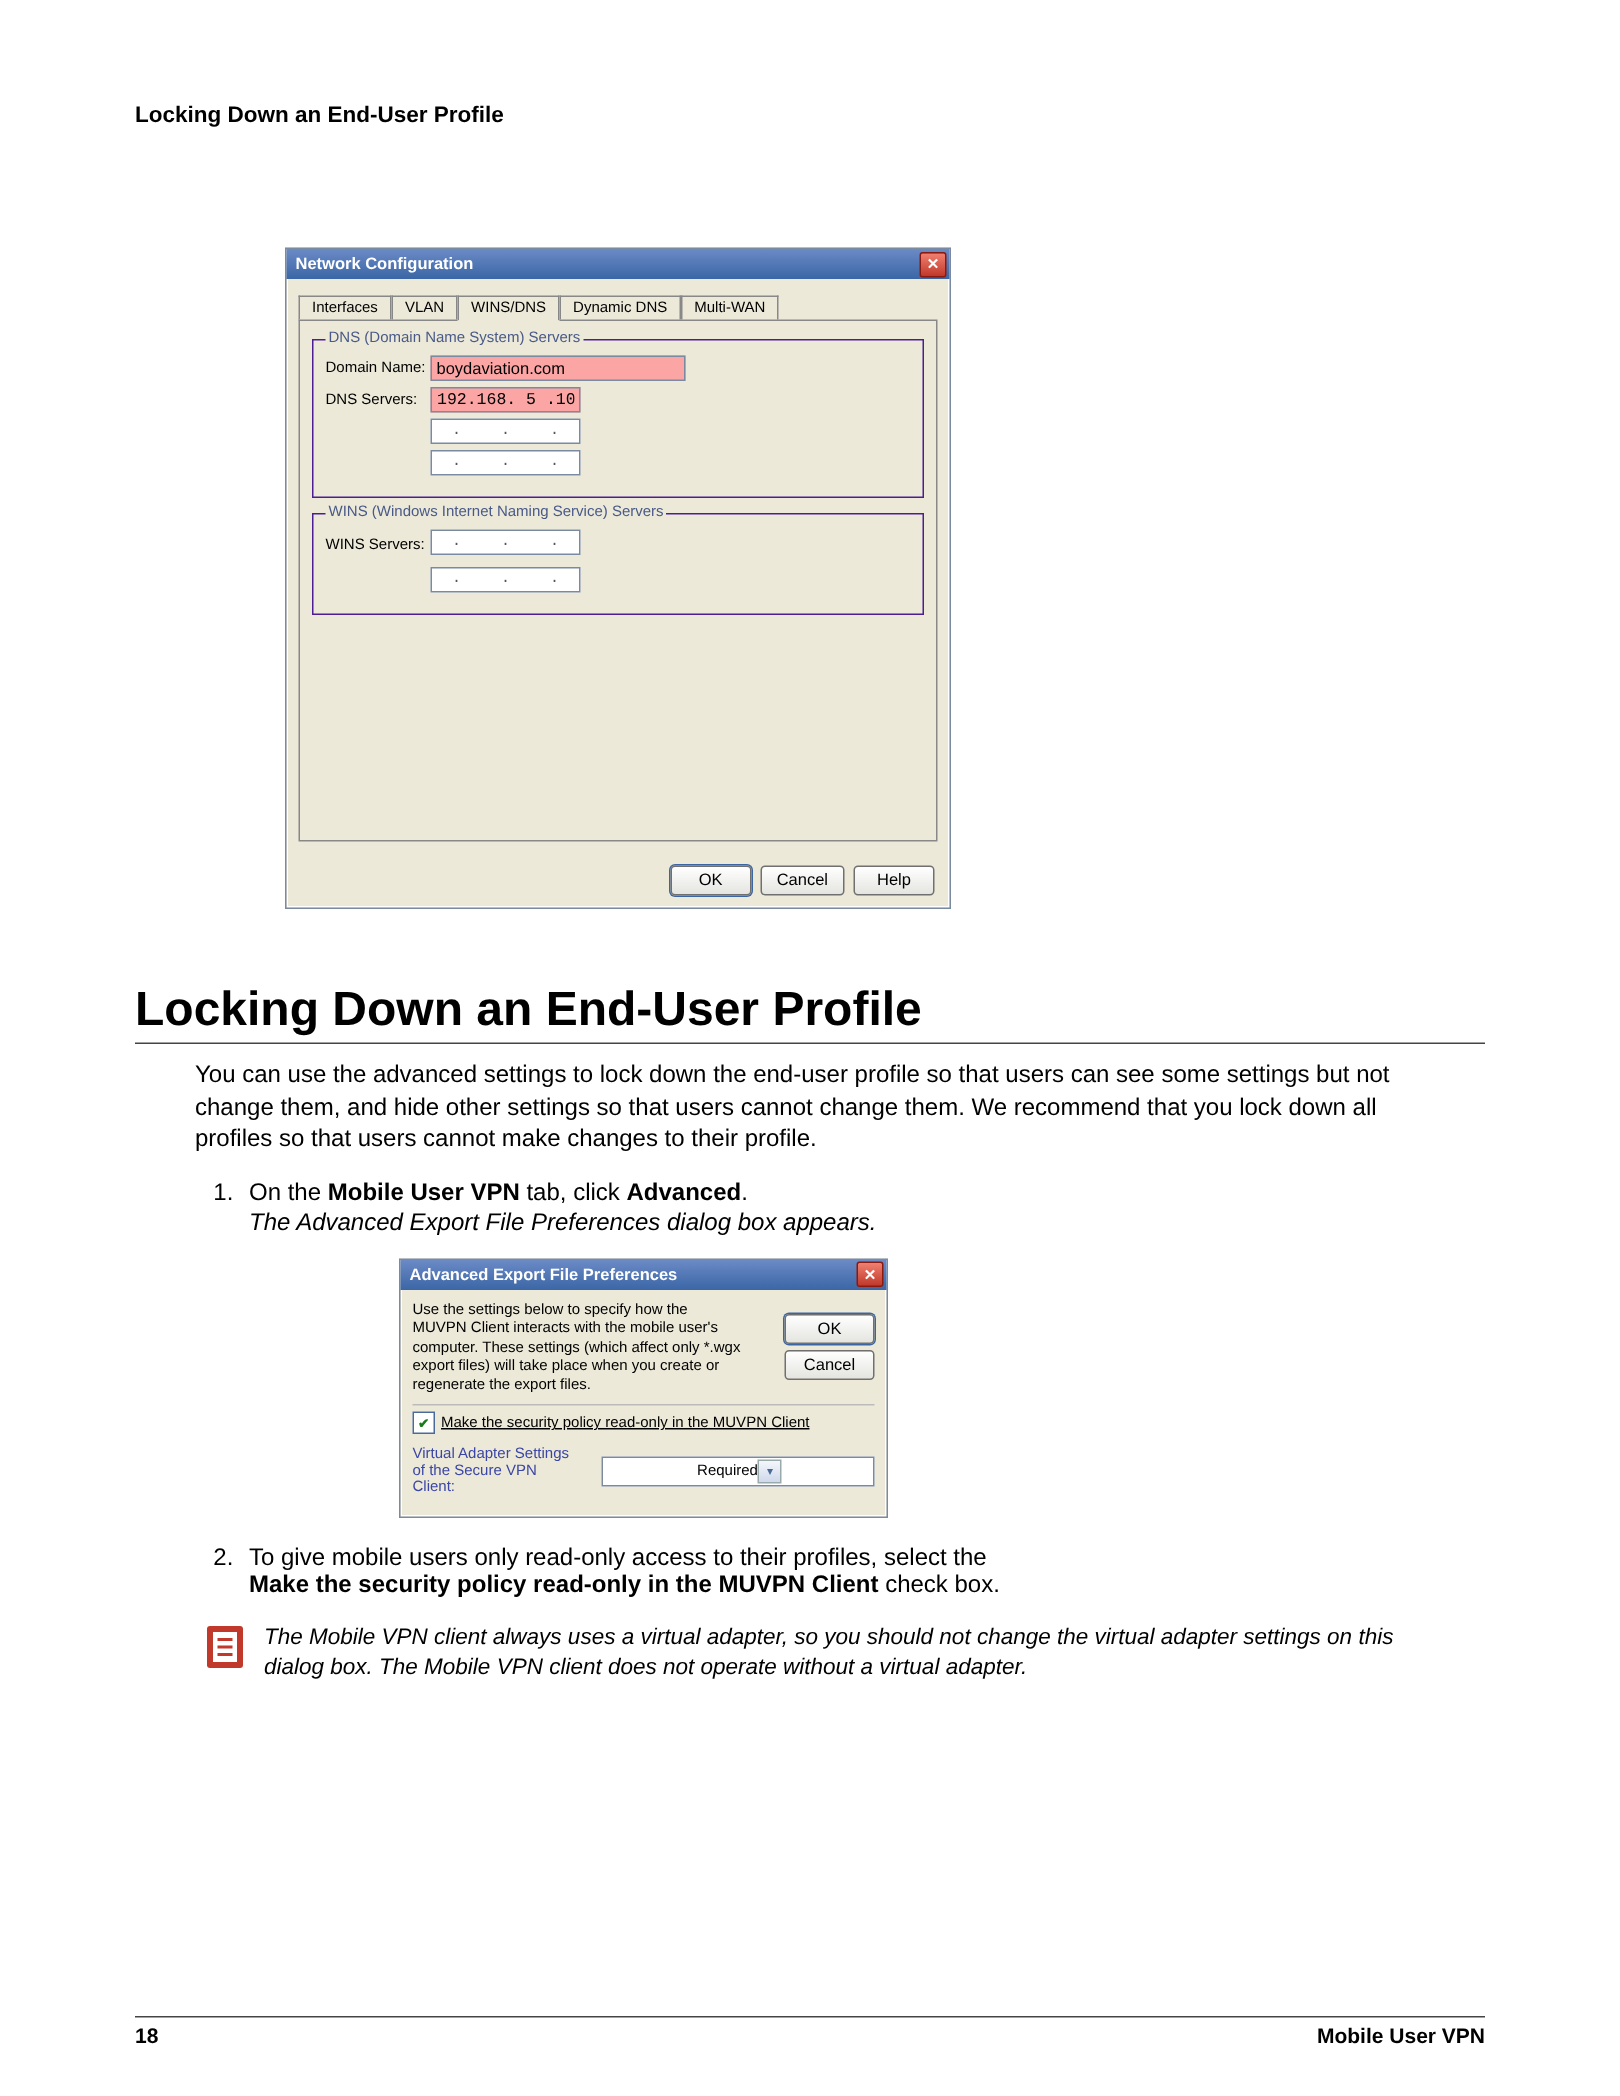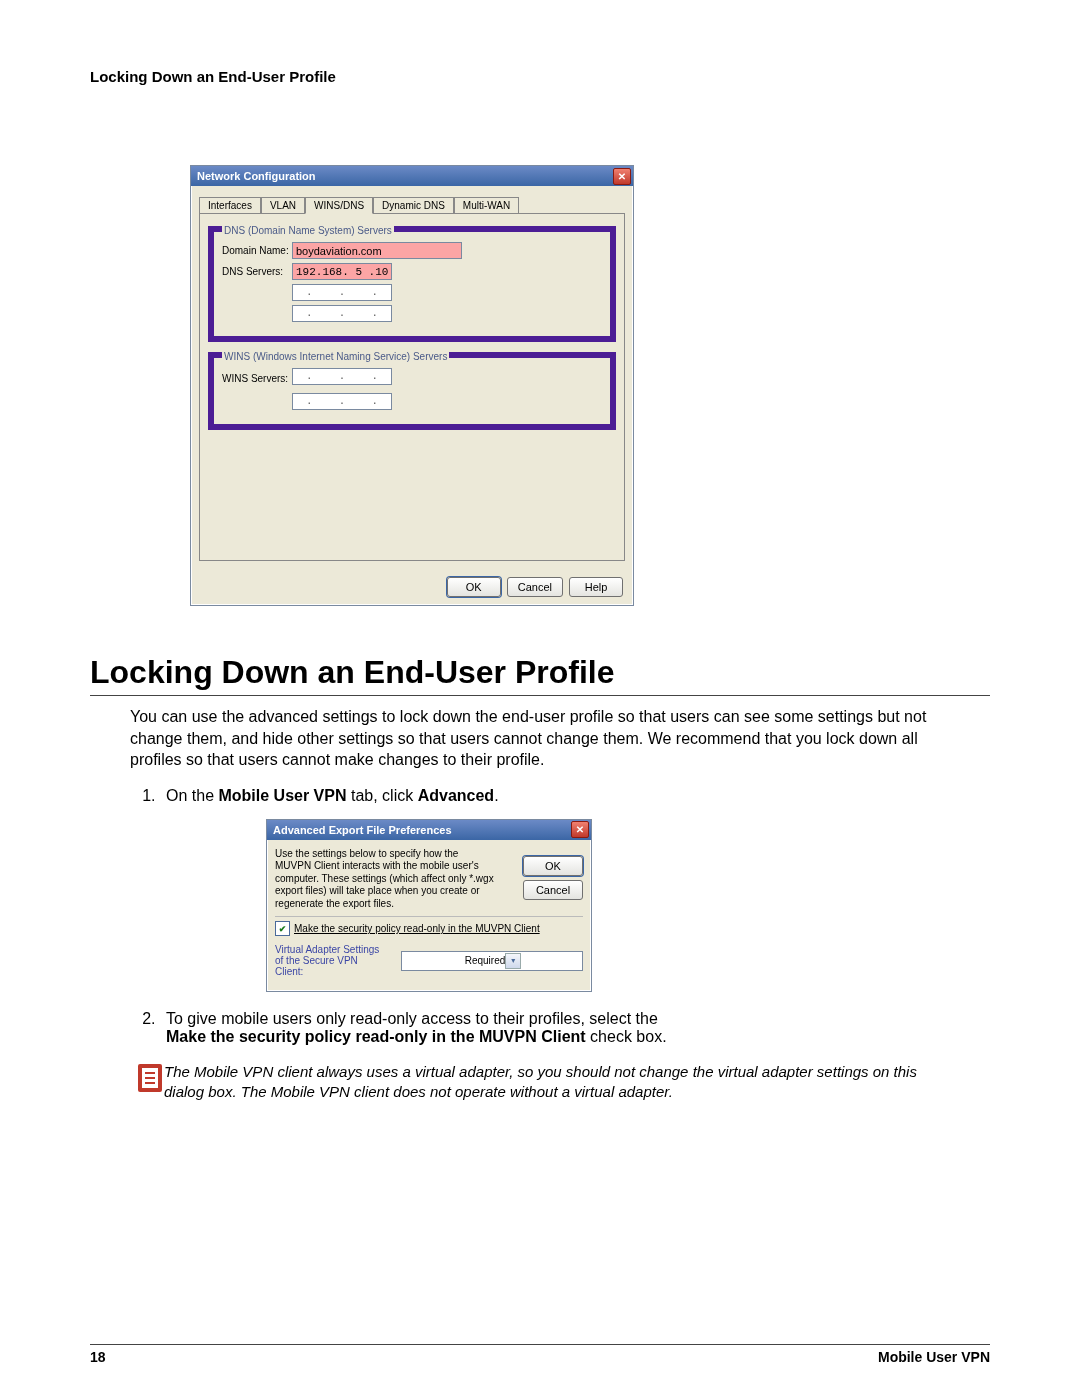--- a/index.html
+++ b/index.html
@@ -79,21 +79,21 @@
   .tab-panel {
     border: 1px solid #888;
     margin: 0 8px;
     height: 348px;
     background: #ece9d8;
     position: relative;
     padding: 8px 6px;
     box-sizing: border-box;
   }
   .groupbox {
-    border: 6px solid #4c1d95;
+    border: 1px solid #4c1d95;
     margin: 4px 2px 10px 2px;
     padding: 10px 8px 10px 8px;
     position: relative;
   }
   .groupbox-legend {
     position: absolute;
     top: -7px;
     left: 8px;
     font-size: 10px;
     background: #ece9d8;
@@ -246,21 +246,21 @@
     background: linear-gradient(#f4f6fb, #cfd9ec);
     display: flex; align-items: center; justify-content: center;
     font-size: 8px; color: #4a6a9a;
   }
 
   
   .note-row {
     display: flex;
     align-items: flex-start;
     margin: 16px 0 0 48px;
-    gap: 2px;
+    gap: 14px;
     max-width: 820px;
   }
   .note-icon {
     width: 24px; height: 28px;
     background: #c0392b;
     border-radius: 2px;
     display: flex;
     align-items: center;
     justify-content: center;
     flex: none;
@@ -370,20 +370,21 @@
   </div>
 </div>
 
 <div class="section-heading">Locking Down an End-User Profile</div>
 <hr class="hr">
 <div class="body-text">You can use the advanced settings to lock down the end-user profile so that users can see some settings but not change them, and hide other settings so that users cannot change them. We recommend that you lock down all profiles so that users cannot make changes to their profile.</div>
 
 <ol class="steps">
   <li>
     <span>On the </span><b>Mobile User VPN</b><span> tab, click </span><b>Advanced</b><span>.</span>
+    <span class="italic-note">The Advanced Export File Preferences dialog box appears.</span>
 
     
     <div class="dlg2">
       <div class="dlg1-titlebar">
         <span>Advanced Export File Preferences</span>
         <span class="close-x">✕</span>
       </div>
       <div class="dlg2-wrap">
         <div class="desc">Use the settings below to specify how the MUVPN Client interacts with the mobile user's computer. These settings (which affect only *.wgx export files) will take place when you create or regenerate the export files.</div>
         <div class="right-buttons" style="top:8px; right:8px;">

